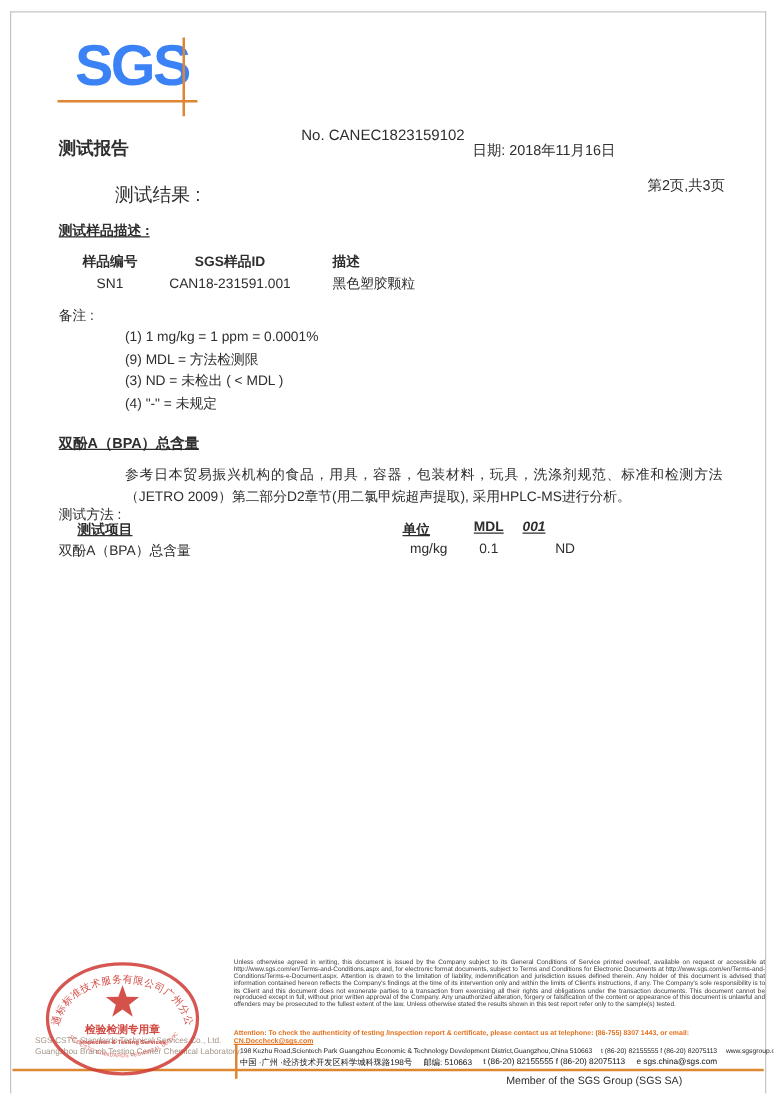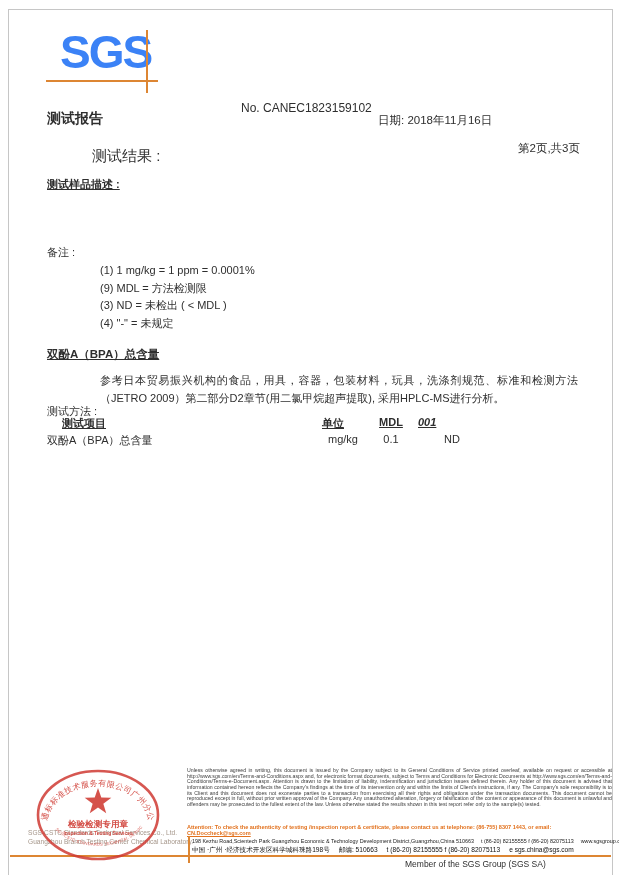--- a/index.html
+++ b/index.html
@@ -80,20 +80,32 @@
   <div class="logo-vline"></div>
 
   <div class="doc-title">测试报告</div>
   <div class="report-no">No. CANEC1823159102</div>
   <div class="report-date">日期: 2018年11月16日</div>
   <div class="page-ind">第2页,共3页</div>
 
   <div class="results-label">测试结果 :</div>
   <div class="sample-desc-label">测试样品描述 :</div>
 
+  <div class="sample-table">
+    <div class="row hdr">
+      <div class="c1">样品编号</div>
+      <div class="c2">SGS样品ID</div>
+      <div class="c3">描述</div>
+    </div>
+    <div class="row">
+      <div class="c1">SN1</div>
+      <div class="c2">CAN18-231591.001</div>
+      <div class="c3">黑色塑胶颗粒</div>
+    </div>
+  </div>
 
   <div class="notes-label">备注 :</div>
   <div class="notes-list">
     <div>(1) 1 mg/kg = 1 ppm = 0.0001%</div>
     <div>(9) MDL = 方法检测限</div>
     <div>(3) ND = 未检出 ( &lt; MDL )</div>
     <div>(4) "-" = 未规定</div>
   </div>
 
   <div class="bpa-heading">双酚A（BPA）总含量</div>

